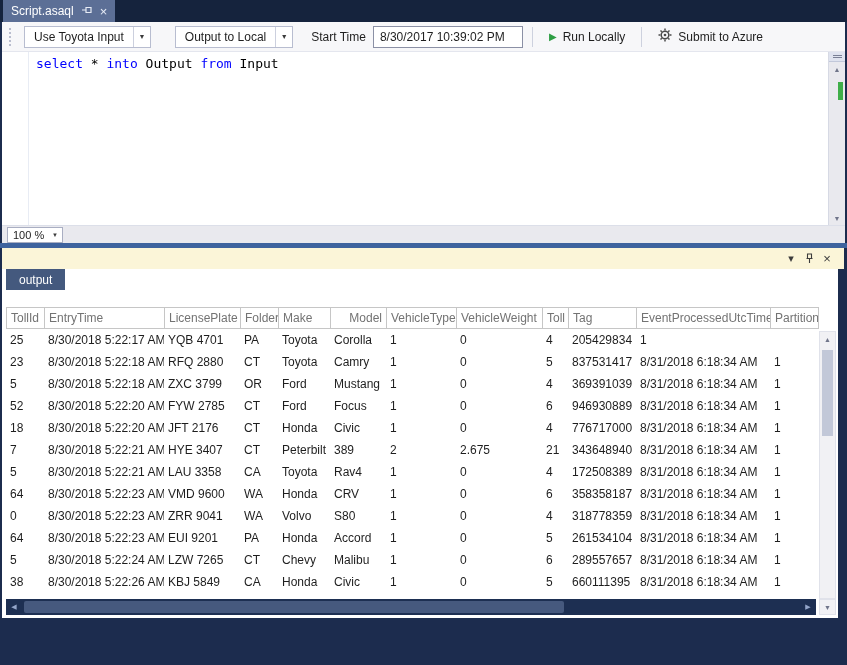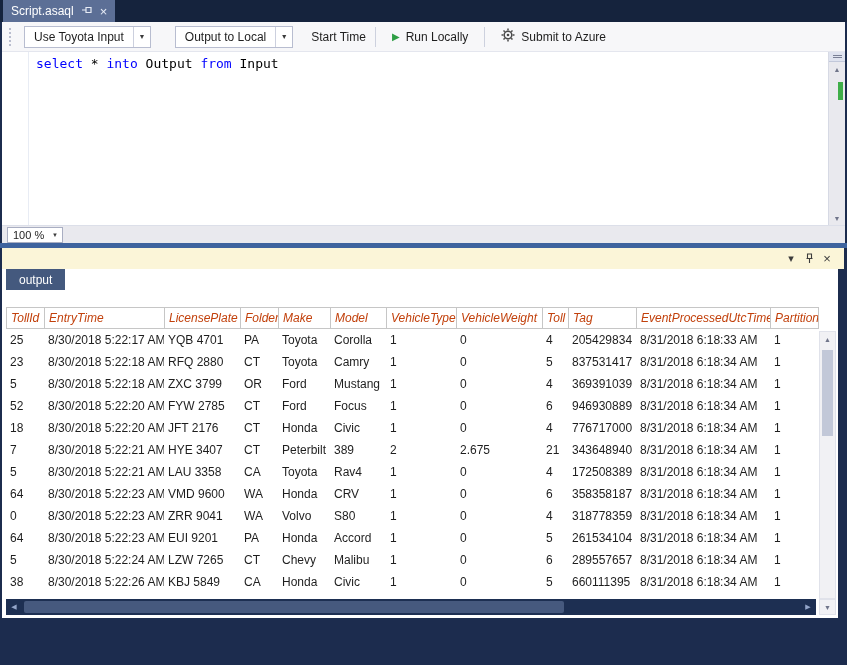--- a/index.html
+++ b/index.html
@@ -60,22 +60,22 @@
                    display:flex; align-items:center; font-size:12px; color:#1e1e1e; padding:0 8px; }
   .results-title .spacer { flex:1; }
   .rt-icon { width:18px; text-align:center; color:#3c3c3c; font-size:11px; display:flex; align-items:center; justify-content:center; }
 
   .results-content { position:absolute; top:269px; left:2px; right:9px; height:349px; background:#fff; overflow:hidden; }
   .output-tab { position:absolute; left:4px; top:0; height:21px; background:#44597e; color:#fff;
                 font-size:12px; display:flex; align-items:center; padding:0 13px; }
 
   .thead { position:absolute; left:4px; top:38px; display:flex; height:22px;
            border-top:1px solid #c6c6c6; border-bottom:1px solid #c6c6c6; border-left:1px solid #c6c6c6; background:#fff; }
-  .th { font-size:12px; color:#c2410c; line-height:20px; padding:0 4px; border-right:1px solid #c6c6c6;
-        white-space:nowrap; overflow:hidden;font-style:italic; }
+  .th { font-size:12px; color:#737373; line-height:20px; padding:0 4px; border-right:1px solid #c6c6c6;
+        white-space:nowrap; overflow:hidden; }
   .tbody { position:absolute; left:4px; top:60px; height:268px; overflow:hidden; }
   .tr { display:flex; height:22px; }
   .td { font-size:12px; color:#1e1e1e; line-height:22px; padding:0 4px; white-space:nowrap; overflow:hidden; }
 
   
   .res-vscroll { position:absolute; left:817px; top:62px; width:17px; height:268px; background:#f1f1f4; border:1px solid #e0e2ea; }
   .res-vthumb { position:absolute; left:2px; right:2px; top:18px; height:86px; background:#c2c8d8; }
   .res-vdown { position:absolute; left:817px; top:330px; width:17px; height:16px; background:#f1f1f4; border:1px solid #e0e2ea;
                display:flex; align-items:center; justify-content:center; font-size:7px; color:#70758a; }
   .res-vscroll .sb-arrow { position:absolute; top:0; left:0; right:0; }
@@ -117,20 +117,21 @@
       <span class="combo-text">Use Toyota Input</span>
       <span class="combo-arrow">▼</span>
     </div>
 
     <div class="combo" style="margin-left:24px;">
       <span class="combo-text">Output to Local</span>
       <span class="combo-arrow">▼</span>
     </div>
 
     <span class="tool-label">Start Time</span>
+    <input class="time-input" readonly="" value="8/30/2017 10:39:02 PM" style="">
 
     <span class="tool-sep"></span>
 
     <div class="tool-btn">
       <span class="run-glyph">▶</span>
       <span>Run Locally</span>
     </div>
 
     <span class="tool-sep"></span>
 
@@ -193,41 +194,40 @@
     <div class="output-tab">
       <span>output</span>
     </div>
 
     <div class="thead">
         <div class="th" style="width: 38px;">TollId</div>
         <div class="th" style="width: 120px;">EntryTime</div>
         <div class="th" style="width: 76px;">LicensePlate</div>
         <div class="th" style="width: 38px;">Folder</div>
         <div class="th" style="width: 52px;">Make</div>
-        <div class="th" style="width: 56px;">Model</div>
+        <div class="th" style="width: 56px; text-align: right;">Model</div>
         <div class="th" style="width: 70px;">VehicleType</div>
         <div class="th" style="width: 86px;">VehicleWeight</div>
         <div class="th" style="width: 26px; text-align: center;">Toll</div>
         <div class="th" style="width: 68px;">Tag</div>
         <div class="th" style="width: 134px;">EventProcessedUtcTime</div>
         <div class="th" style="width: 48px;">Partition</div>
       </div>
     <div class="tbody">
         <div class="tr">
           <div class="td" style="width: 38px;">25</div>
           <div class="td" style="width: 120px;">8/30/2018 5:22:17 AM</div>
           <div class="td" style="width: 76px;">YQB 4701</div>
           <div class="td" style="width: 38px;">PA</div>
           <div class="td" style="width: 52px;">Toyota</div>
           <div class="td" style="width: 56px;">Corolla</div>
           <div class="td" style="width: 70px;">1</div>
           <div class="td" style="width: 86px;">0</div>
           <div class="td" style="width: 26px;">4</div>
           <div class="td" style="width: 68px;">205429834</div>
-          <div class="td" style="width: 134px;">8/31/2018 6:18:33 AM</div>
           <div class="td" style="width: 48px;">1</div>
         </div>
         <div class="tr">
           <div class="td" style="width: 38px;">23</div>
           <div class="td" style="width: 120px;">8/30/2018 5:22:18 AM</div>
           <div class="td" style="width: 76px;">RFQ 2880</div>
           <div class="td" style="width: 38px;">CT</div>
           <div class="td" style="width: 52px;">Toyota</div>
           <div class="td" style="width: 56px;">Camry</div>
           <div class="td" style="width: 70px;">1</div>

